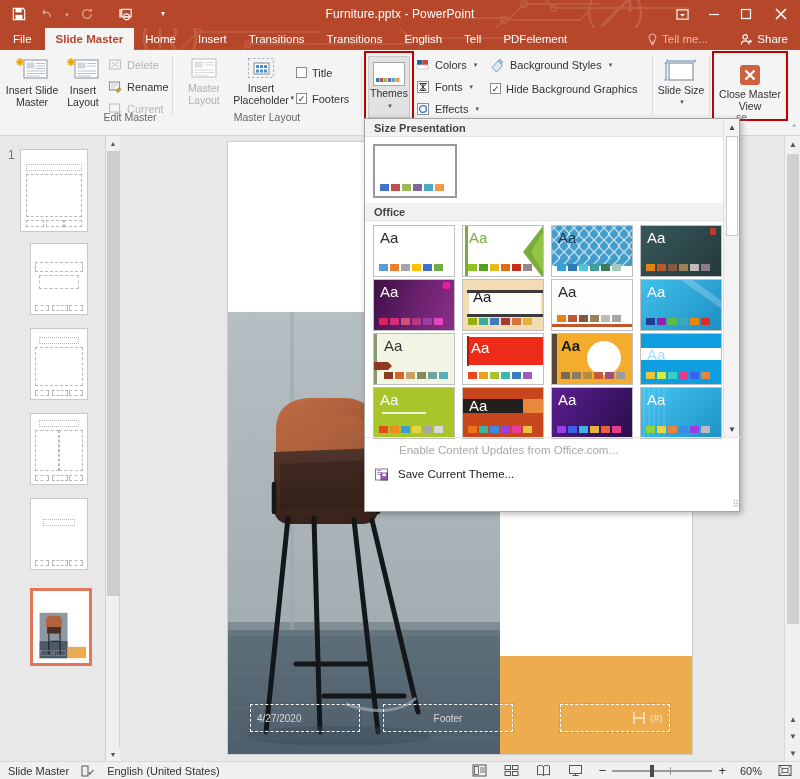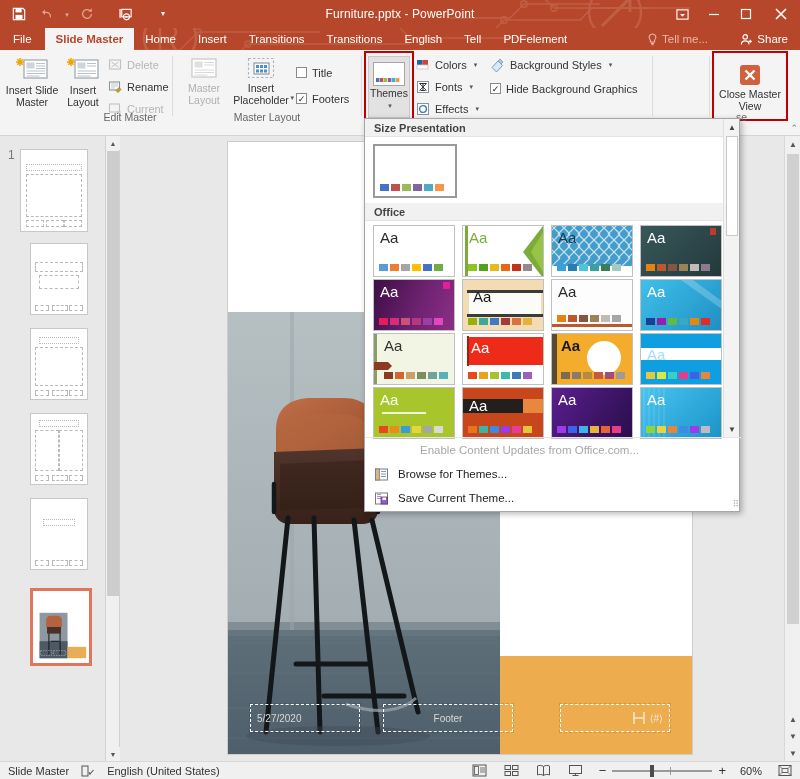--- a/index.html
+++ b/index.html
@@ -150,21 +150,21 @@
   }
   .tile.cur { border: 2px solid #999; }
   .tile .aa {
     position: absolute; left: 6px; top: 3px; font-size: 15px; line-height: 17px;
   }
   .swrow { position: absolute; left: 5px; bottom: 5px; display: flex; gap: 2px; }
   .swrow i { display: block; width: 9px; height: 7px; }
 
   .dd-menu { position: absolute; left: 0; bottom: 0; width: 376px; }
   .dditem { height: 24px; display: flex; align-items: center; gap: 9px; padding-left: 9px; font-size: 11.5px; color: #222; }
-  .dditem.disabled { color: #a8a8a8; padding-left: 34px; margin-left: 21px; }
+  .dditem.disabled { color: #a8a8a8; padding-left: 34px; }
   .grip { position: absolute; right: 3px; bottom: 2px; font-size: 9px; color: #aaa; letter-spacing: -1px; }
 
   
   .statusbar {
     position: absolute; left: 0; top: 761px; width: 800px; height: 18px;
     background: #f0f0f0; border-top: 1px solid #d8d8d8;
     display: flex; align-items: center; font-size: 11px; color: #333;
   }
   .sb-left { display: flex; align-items: center; gap: 12px; padding-left: 8px; }
   .sb-right { position: absolute; right: 6px; display: flex; align-items: center; gap: 14px; }
@@ -458,20 +458,32 @@
         <span>Background Styles</span>
         <span class="caret">▾</span>
       </div>
       <div class="smallrow" style="position:absolute;left:0;top:28px;">
         <span class="chk">✓</span>
         <span>Hide Background Graphics</span>
       </div>
     </div>
     <div class="gsep" style="left:652px;"></div>
 
+    <div class="rgroup" style="left:656px; width:52px;">
+      <div class="bigbtn" style="position:absolute;left:0;top:4px;width:50px;">
+        <svg width="36" height="26" viewBox="0 0 36 26">
+          <rect x="6" y="5" width="24" height="17" fill="#fff" stroke="#8a9399" stroke-width="1.2"></rect>
+          <g stroke="#5b8db8" stroke-width="1">
+              <path d="M4 3h28M4 1.5v3M32 1.5v3M3 5v17M1.5 5h3M1.5 22h3"></path>
+            </g>
+        </svg>
+        <span>Slide Size</span>
+        <span class="caret">▾</span>
+      </div>
+    </div>
     <div class="gsep" style="left:709px;"></div>
 
     <div class="rgroup" style="left:712px; width:80px;">
       <div class="hl-red" style="left:0px;top:1px;width:76px;height:70px;"></div>
       <div class="bigbtn" style="position:absolute;left:6px;top:8px;width:64px;">
         <svg width="26" height="26" viewBox="0 0 26 26">
           <rect x="3" y="3" width="20" height="20" rx="3" fill="#d1603d"></rect>
           <path d="M8.5 8.5l9 9M17.5 8.5l-9 9" stroke="#fff" stroke-width="2.4"></path>
         </svg>
         <span>Close Master View</span>
@@ -609,21 +621,21 @@
               <path d="M68 352 L140 352"></path>
               <path d="M96 384 L176 384"></path>
             </g>
             <path d="M118 392 C150 404 176 398 188 386" stroke="#9aa6ad" stroke-width="3" fill="none" opacity=".75"></path>
             <ellipse cx="110" cy="424" rx="92" ry="10" fill="#3c4953" opacity=".35"></ellipse>
           </svg>
         </div>
         <div class="orange"></div>
 
         <div class="fph" style="left:22px;bottom:22px;width:110px;height:28px;padding-left:6px;">
-          <span>5/27/2020</span>
+          <span>4/27/2020</span>
         </div>
         <div class="fph" style="left:155px;bottom:22px;width:130px;height:28px;justify-content:center;">
           <span>Footer</span>
         </div>
         <div class="fph" style="right:22px;bottom:22px;width:110px;height:28px;justify-content:flex-end;padding-right:6px;color:#f5e6cd;">
           <svg width="14" height="16" viewBox="0 0 14 16" style="margin-right:4px;">
               <path d="M2 2v12M12 2v12M2 8h10" stroke="#f5e6cd" stroke-width="1.6" fill="none"></path>
             </svg>
           <span>⟨#⟩</span>
         </div>
@@ -898,30 +910,20 @@
     </div>
 
     <div class="dd-menu" style="height:74px;border-top:1px solid #e6e6e6;">
       <div class="dditem disabled">
         <span>Enable Content Updates from Office.com...</span>
       </div>
       <div class="dditem">
         <span class="ico">
             <svg width="15" height="15" viewBox="0 0 15 15">
               <rect x="1.5" y="2" width="12" height="11" fill="#fff" stroke="#7a7a7a" stroke-width="1"></rect>
-              <rect x="1.5" y="2" width="4" height="11" fill="#d9b38c" stroke="#7a7a7a" stroke-width=".8"></rect>
-              <path d="M7 4.5h5M7 7h5M7 9.5h5" stroke="#6f9dc6" stroke-width="1"></path>
-            </svg>
-          </span>
-        <span>Browse for Themes...</span>
-      </div>
-      <div class="dditem">
-        <span class="ico">
-            <svg width="15" height="15" viewBox="0 0 15 15">
-              <rect x="1.5" y="2" width="12" height="11" fill="#fff" stroke="#7a7a7a" stroke-width="1"></rect>
               <path d="M3 3.5h4M3 5.5h4M3 7.5h4" stroke="#c08ad9" stroke-width="1"></path>
               <rect x="7" y="6" width="6.5" height="7" fill="#8e5fbf" stroke="#5c3a80" stroke-width=".8"></rect>
               <rect x="8.5" y="6.5" width="3.5" height="2.5" fill="#fff"></rect>
             </svg>
           </span>
         <span>Save Current Theme...</span>
       </div>
       <div class="grip">⠿</div>
     </div>
   </div>

